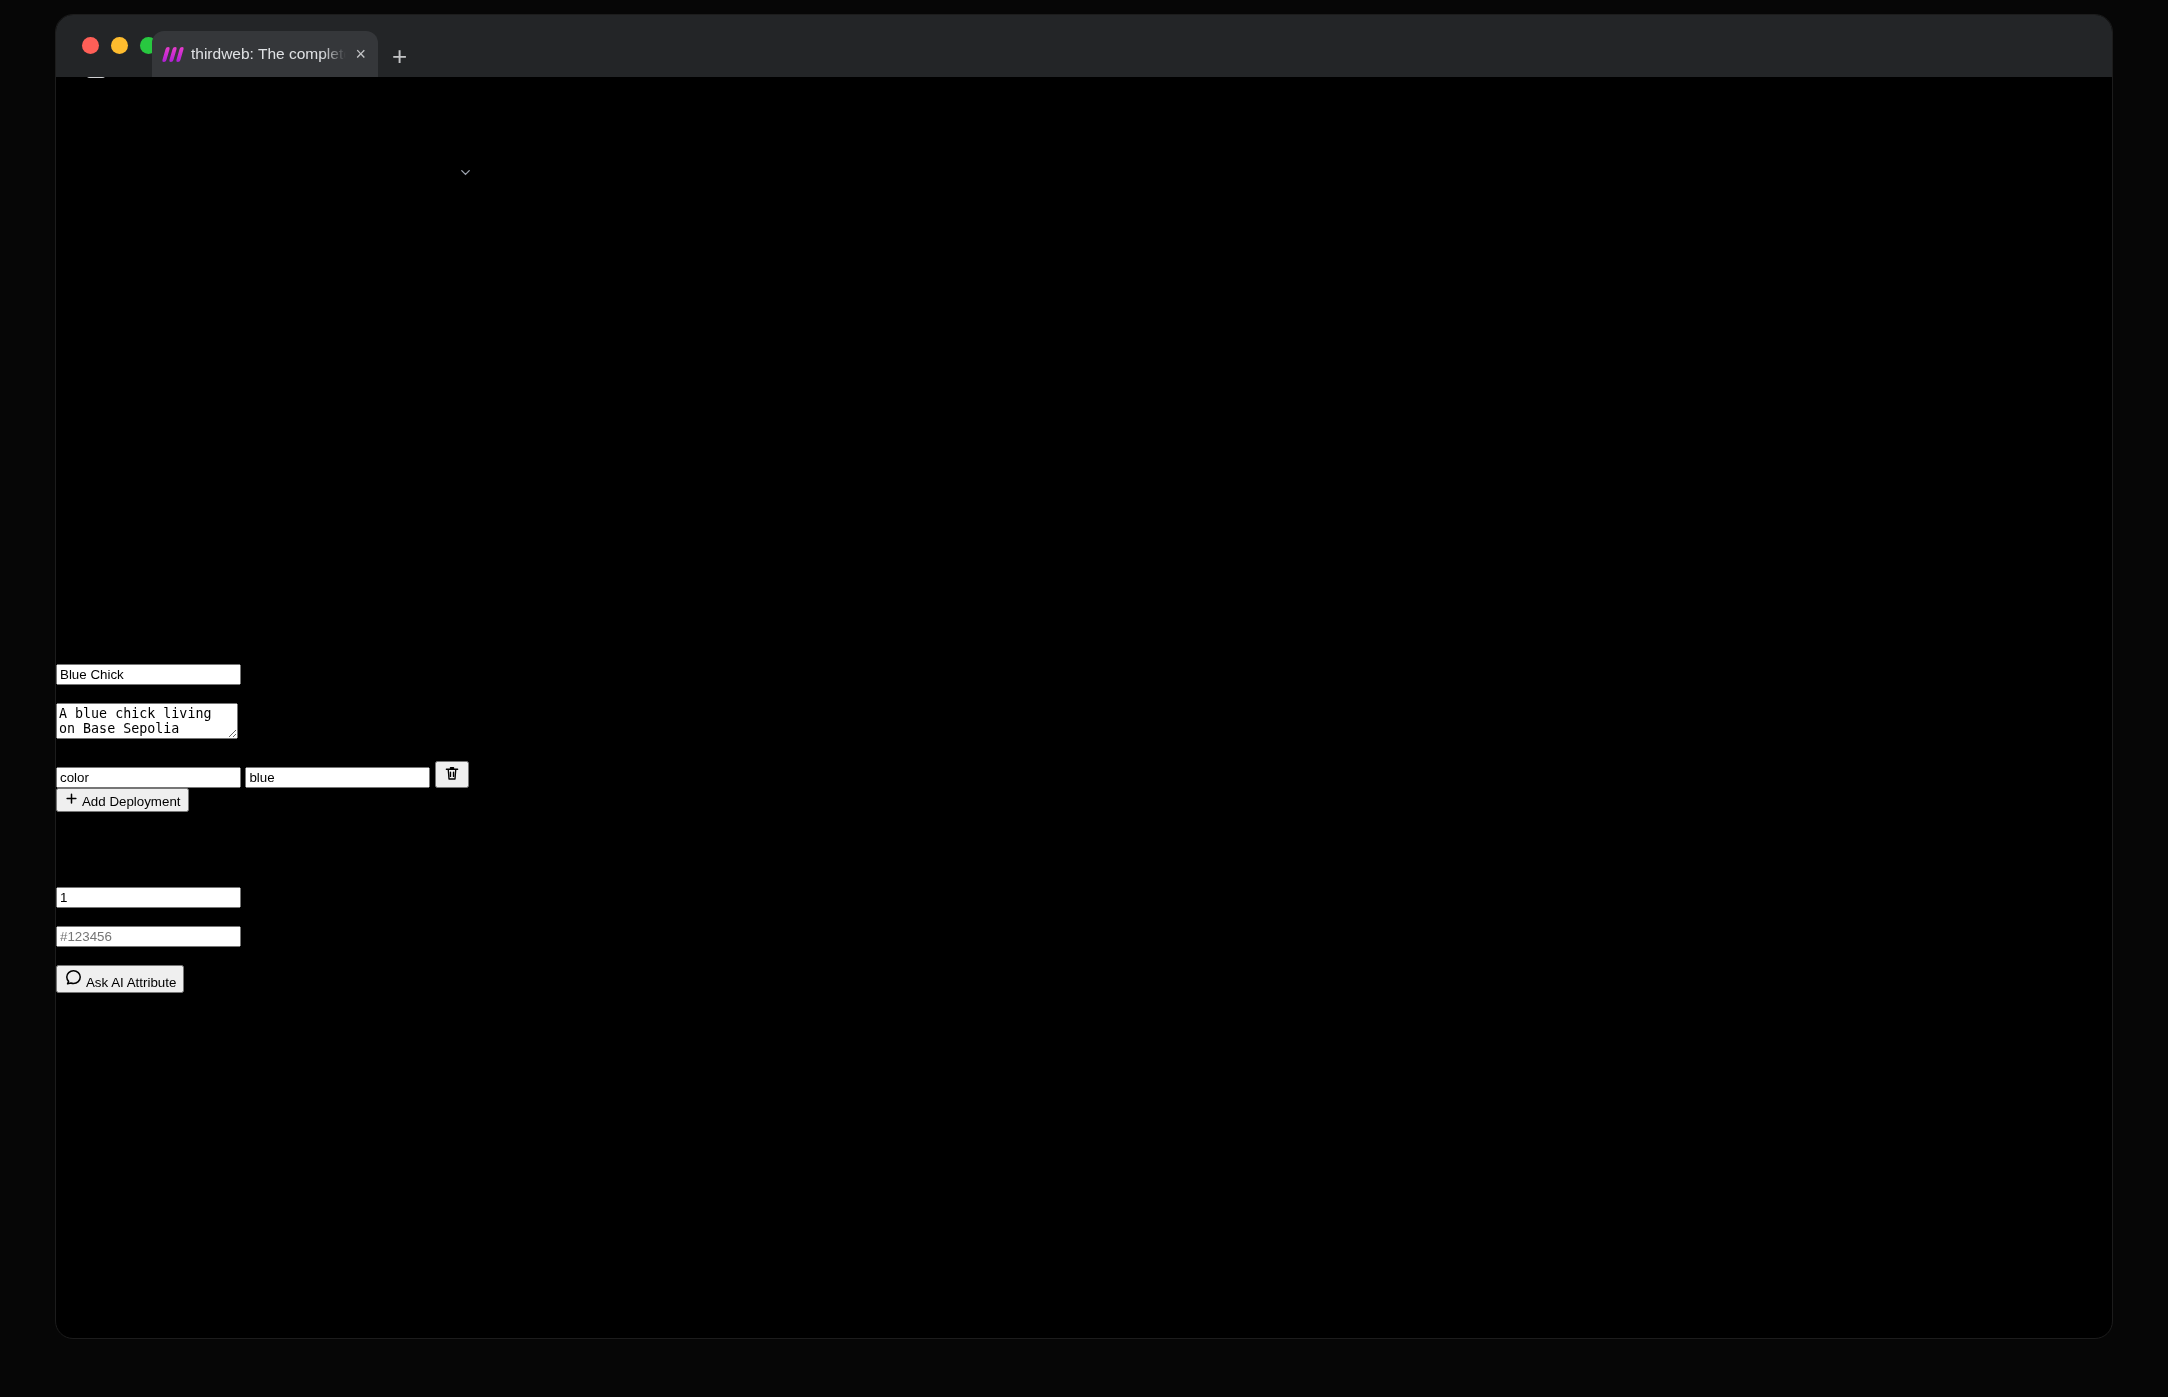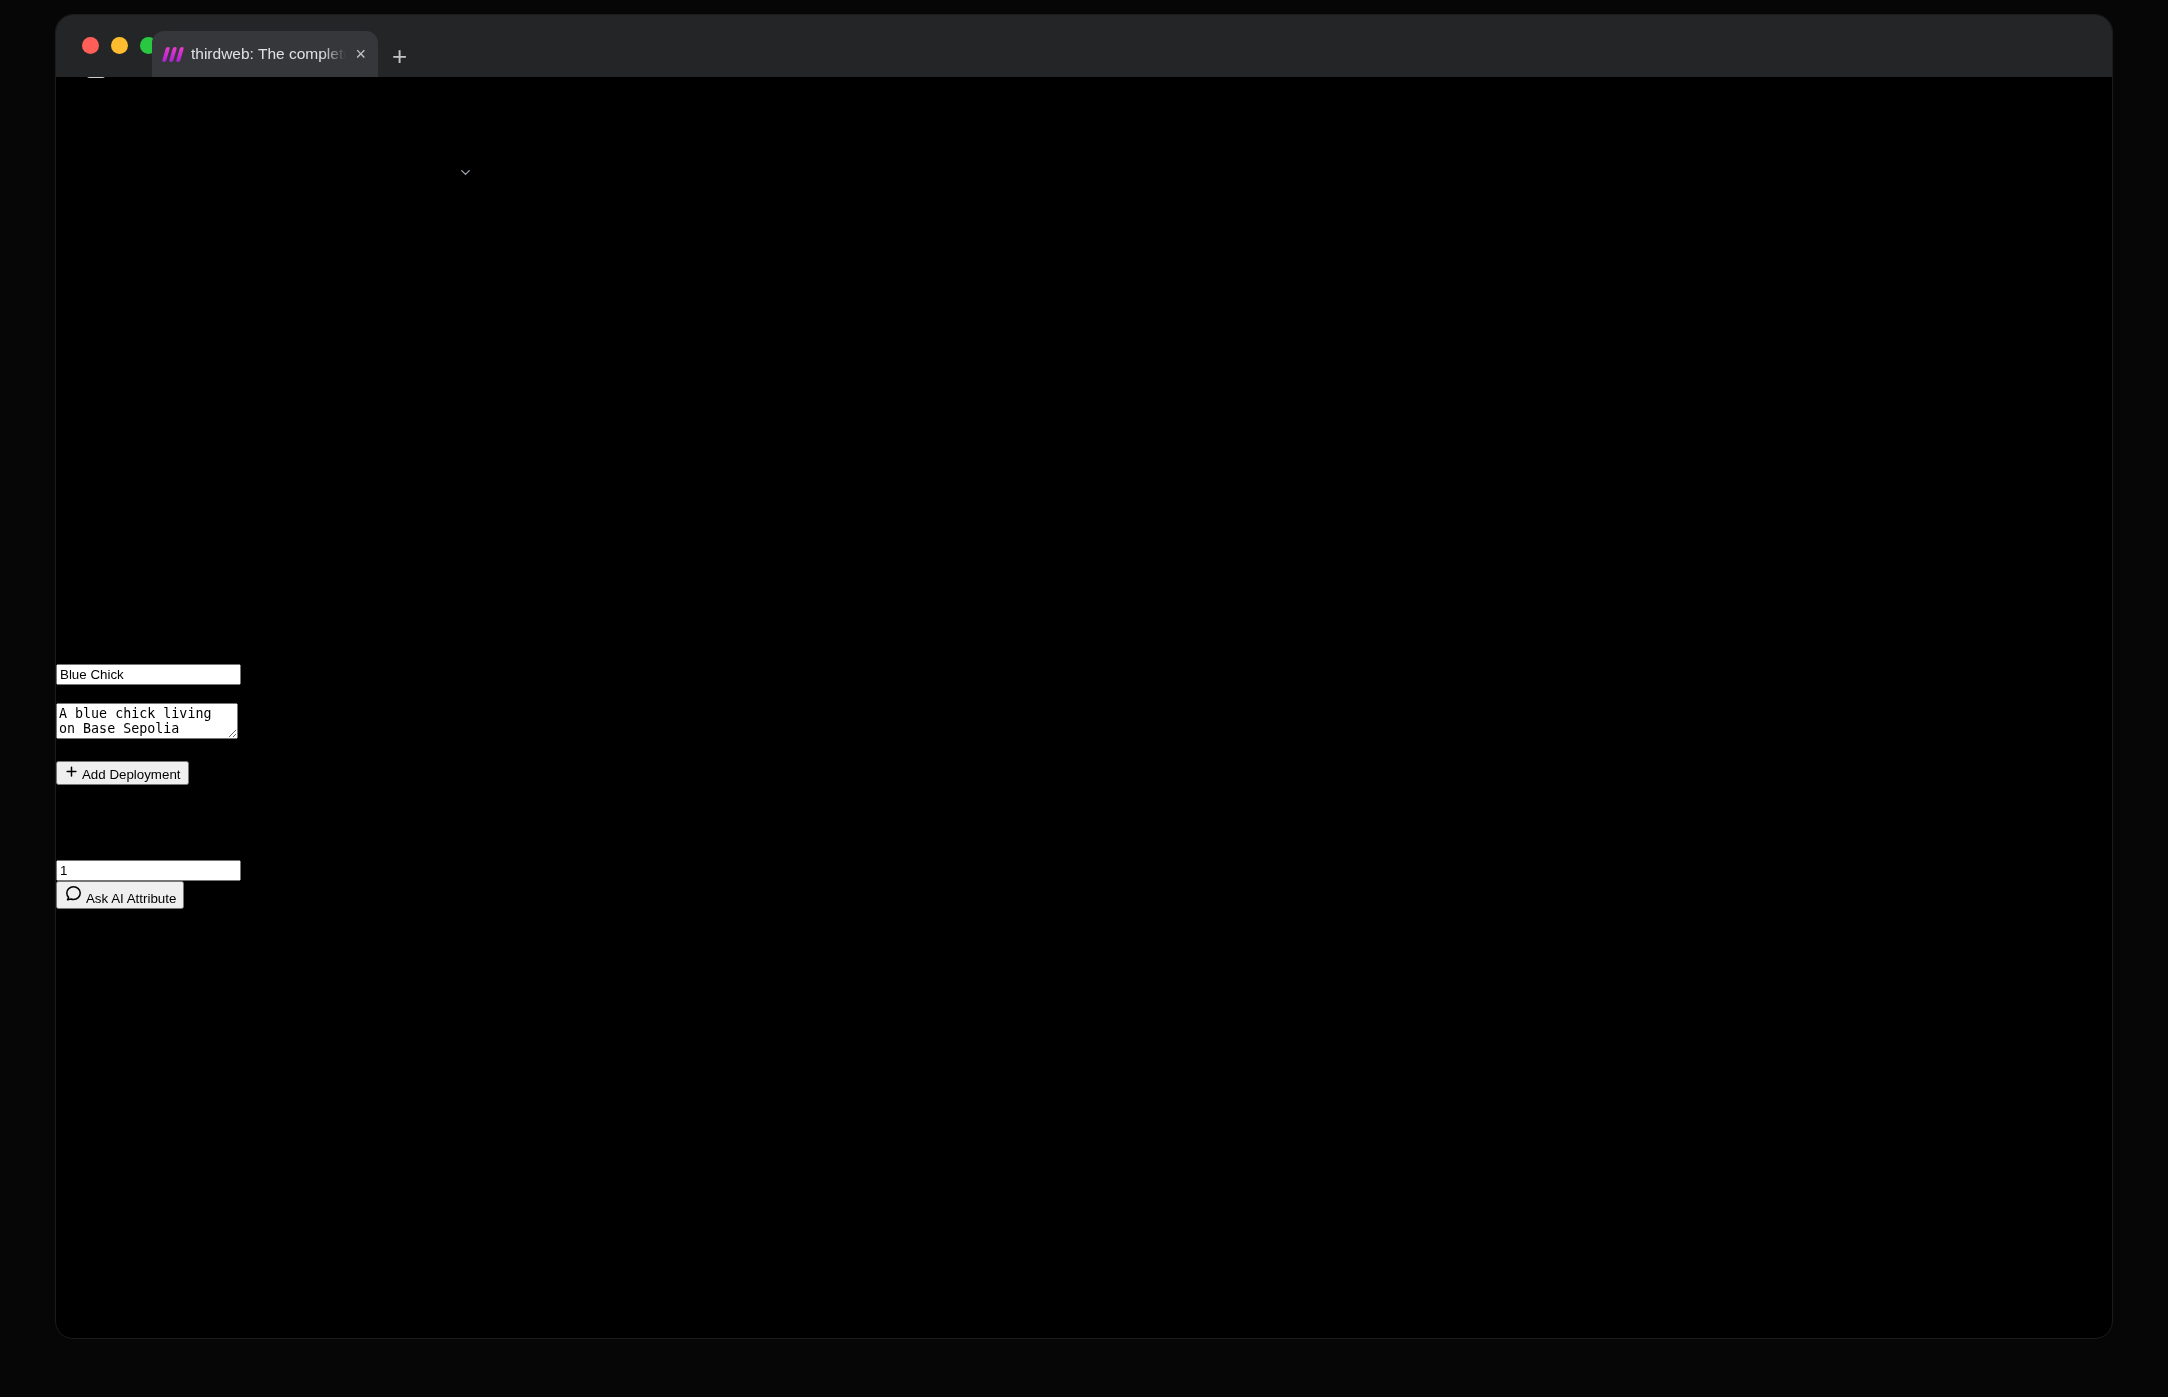--- a/index.html
+++ b/index.html
@@ -536,20 +536,29 @@
                 <div class="ta-wrap">
                   <textarea class="input" style="">A blue chick living on Base Sepolia</textarea>
                 </div>
               </div>
             </div>
 
             <div class="divider-dashed"></div>
 
             <div class="section">
               <div class="label">Attributes</div>
+              <div class="attr-row">
+                <input class="input" value="color" style="">
+                <input class="input" value="blue" style="">
+                <button class="icon-btn">
+                  <svg width="18" height="18" viewBox="0 0 24 24" fill="none" stroke="currentColor" stroke-width="1.8" stroke-linecap="round" stroke-linejoin="round">
+                      <path d="M4.5 7h15M10 7V5h4v2M7 7l1 13h8l1-13M10 11v5.5M14 11v5.5"></path>
+                    </svg>
+                </button>
+              </div>
               <button class="btn-outline">
                 <svg width="15" height="15" viewBox="0 0 24 24" fill="none" stroke="currentColor" stroke-width="2.4" stroke-linecap="round">
                     <path d="M12 5v14M5 12h14"></path>
                   </svg>
                 <span>Add Deployment</span>
               </button>
             </div>
 
             <div class="divider-dashed"></div>
 
@@ -576,20 +585,28 @@
               <div class="col-supply">
                 <div class="label">
                   <span>Supply</span><span class="req">*</span>
                 </div>
                 <input class="input" value="1" style="">
               </div>
             </div>
 
             <div class="divider-dashed"></div>
 
+            <div class="section">
+              <div class="label-row">
+                <span class="label">Background Color</span>
+                <span class="badge-os">OpenSea</span>
+              </div>
+              <input class="input" placeholder="#123456" style="">
+              <div class="helper">Must be a six-character hexadecimal with a pre-pended #.</div>
+            </div>
 
           </div>
 
         </div>
       </div>
     </div>
   </div>
 
   
   <button class="ai-pill">

